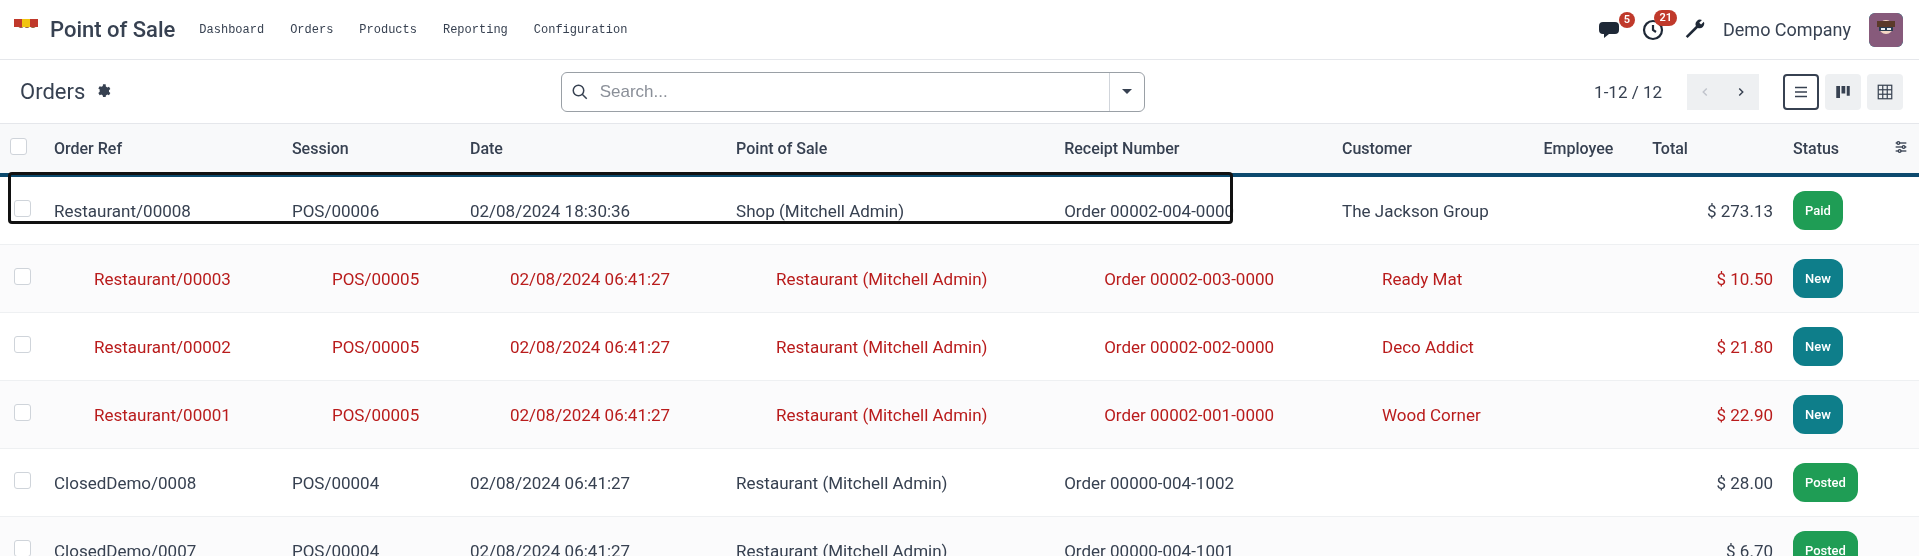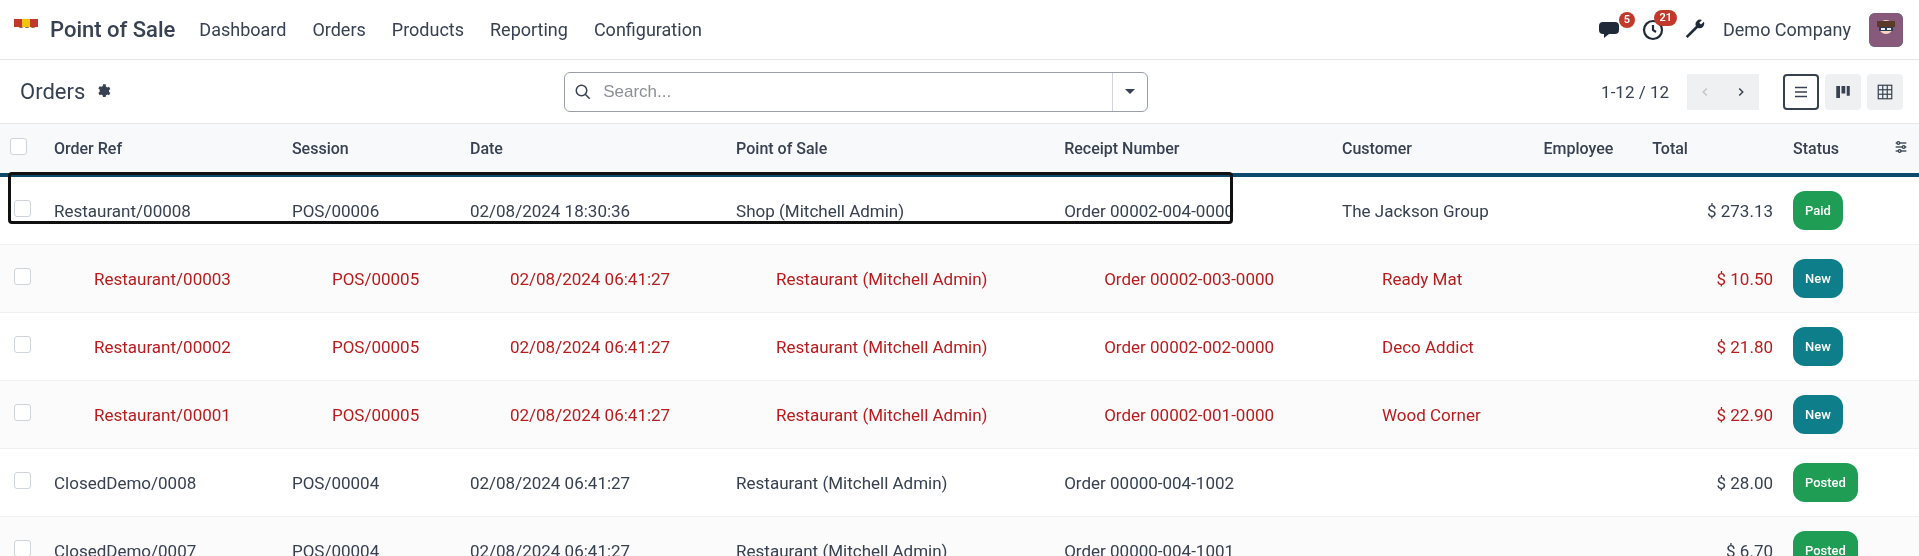--- a/index.html
+++ b/index.html
@@ -1,40 +1,40 @@
 <!DOCTYPE html>
 <html><head>
 <meta charset="utf-8">
 <style>
   * { box-sizing: border-box; }
   html, body { margin:0; padding:0; font-family: -apple-system, BlinkMacSystemFont, "Segoe UI", Roboto, Helvetica, Arial, sans-serif, "Apple Color Emoji","Segoe UI Emoji"; color:#374151; background:#fff; }
   .topbar { display:flex; align-items:center; height:60px; border-bottom:1px solid #e5e7eb; padding:0 16px 0 12px; }
   .brand { display:flex; align-items:center; gap:10px; margin-right:24px; }
   .brand .title { font-size:22px; font-weight:500; color:#374151; }
   .nav { display:flex; align-items:center; gap:26px; }
-  .nav .item { font-size:18px; color:#374151; cursor:pointer; }
+  .nav .item { font-size:12px; color:#374151; cursor:pointer;font-family:Liberation Mono, monospace; }
   .spacer { flex:1; }
   .right { display:flex; align-items:center; gap:18px; }
   .badge-icon { position:relative; display:inline-flex; align-items:center; }
   .count-badge { position:absolute; top:-8px; right:-12px; background:#c0392b; color:#fff; border-radius:10px; font-size:11px; line-height:16px; padding:0 5px; font-weight:600; }
   .company { font-size:18px; color:#374151; }
   .avatar { width:34px; height:34px; border-radius:6px; background:#00A09D; display:inline-flex; align-items:center; justify-content:center; overflow:hidden; }
 
   .subbar { display:flex; align-items:center; height:64px; padding:0 16px 0 20px; border-bottom:1px solid #e5e7eb; }
   .page-title { font-size:22px; color:#374151; display:flex; align-items:center; gap:10px; }
   .search-wrap { flex:1; display:flex; justify-content:center; }
   .search { display:flex; align-items:center; width:584px; height:40px; border:1px solid #9aa0a6; border-radius:6px; background:#fff; }
   .search .mag { width:36px; display:flex; align-items:center; justify-content:center; color:#374151; }
   .search input { flex:1; border:none; outline:none; font-size:17px; color:#374151; background:transparent; }
   .search input::placeholder { color:#8a8f98; }
   .search .divider { width:1px; height:100%; background:#d1d5db; }
   .search .caret { width:34px; display:flex; align-items:center; justify-content:center; cursor:pointer; }
 
   .controls { display:flex; align-items:center; gap:14px; }
-  .pager { display:flex; align-items:center; gap:18px; }
+  .pager { display:flex; align-items:center; gap:25px; }
   .pager .count { font-size:17px; color:#374151; }
   .icon-btn-group { display:flex; }
   .icon-btn { width:36px; height:36px; display:inline-flex; align-items:center; justify-content:center; background:#eef0f2; color:#374151; cursor:pointer; }
   .icon-btn.disabled { color:#c0c4cc; cursor:default; }
   .view-switch { display:flex; gap:6px; margin-left:10px; }
   .view-btn { width:36px; height:36px; display:inline-flex; align-items:center; justify-content:center; background:#eef0f2; border-radius:4px; cursor:pointer; }
   .view-btn.active { background:#fff; border:2px solid #374151; }
 
   .table { width:100%; border-collapse:collapse; }
   .table thead th { text-align:left; font-weight:500; font-size:16px; color:#374151; background:#f8f9fa; border-bottom:4px solid #0c4a6e; padding:14px 10px; }

